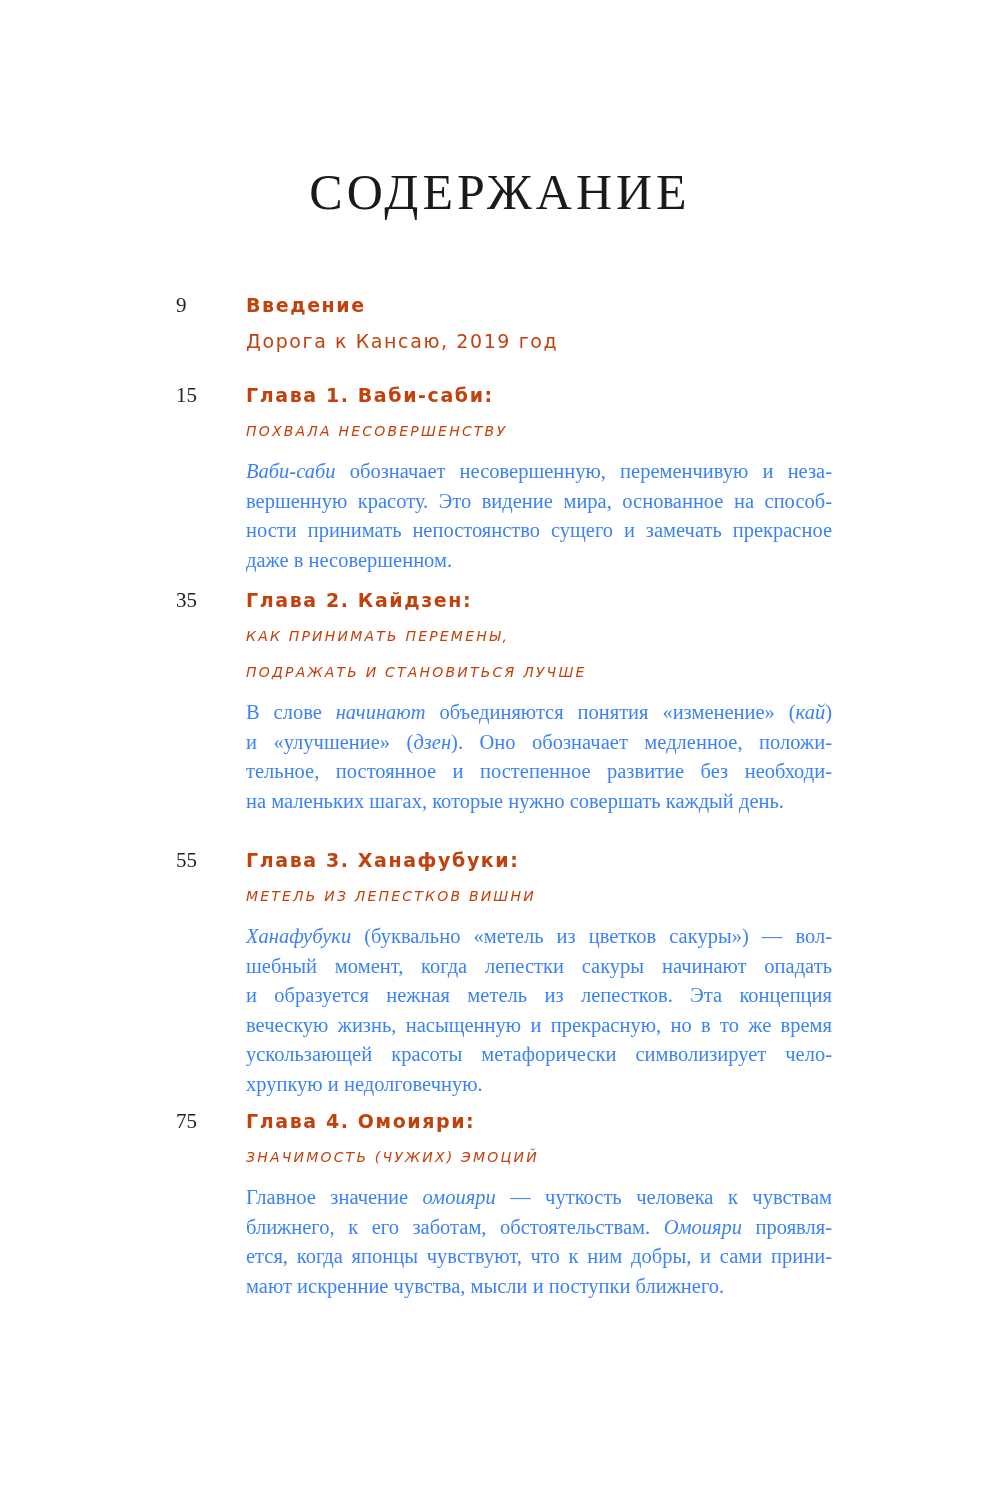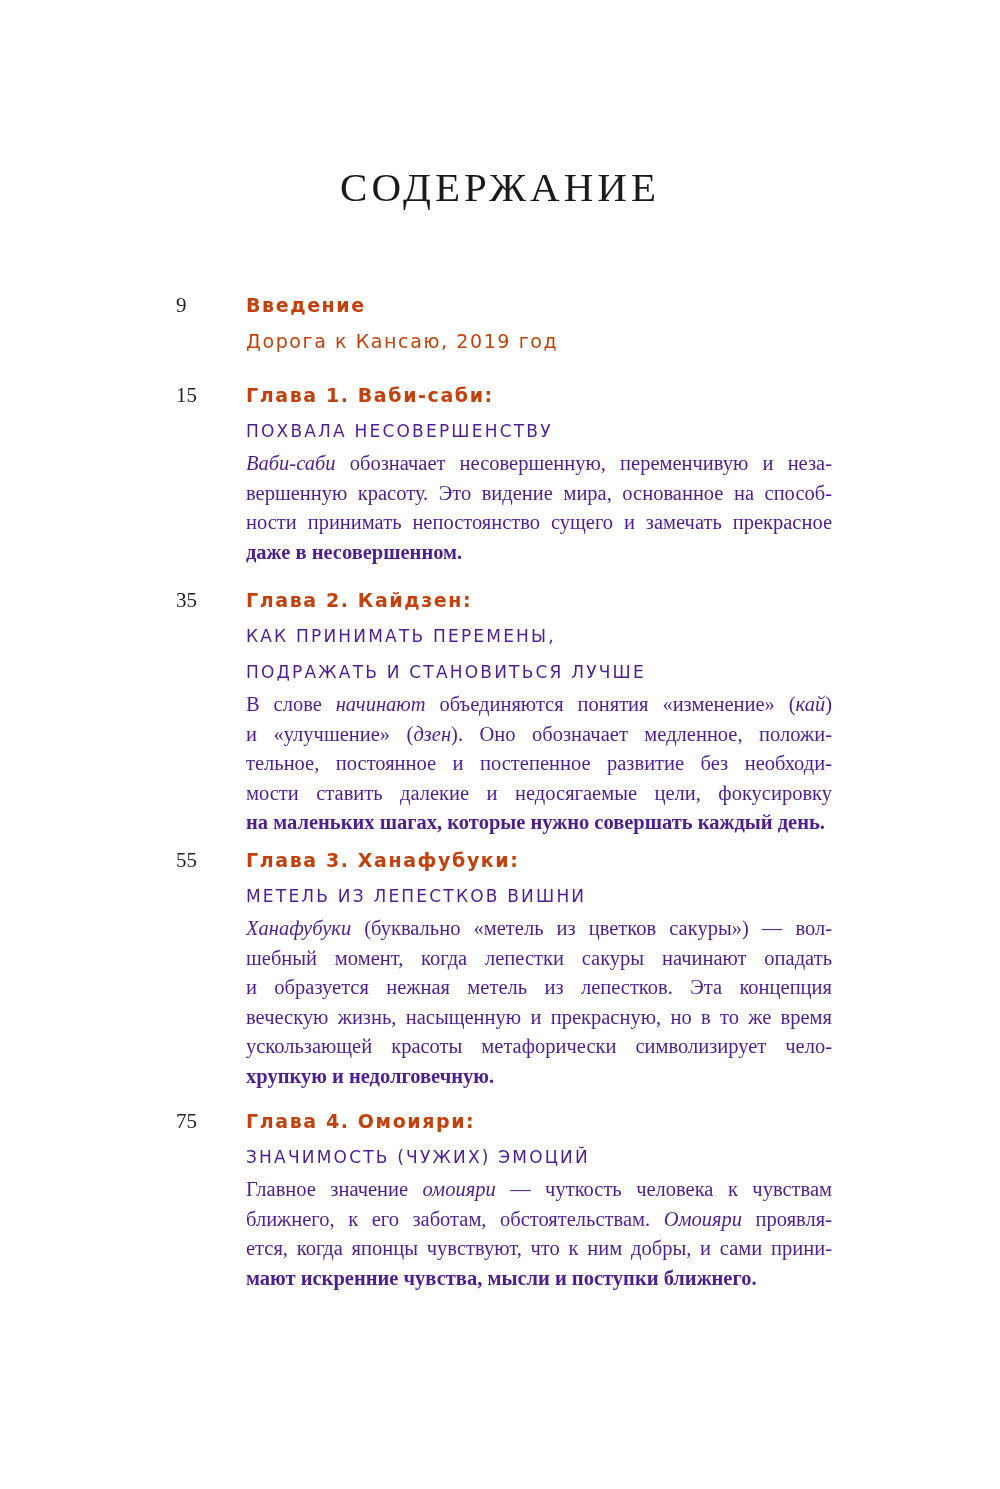--- a/index.html
+++ b/index.html
@@ -14,21 +14,21 @@
       overflow: hidden;
       color: #1a1a1a;
     }
     .page-title {
       position: absolute;
       top: 163px;
       left: 0;
       width: 1000px;
       text-align: center;
       font-family: "Liberation Serif", "DejaVu Serif", serif;
-      font-size: 41px;
+      font-size: 50px;
       letter-spacing: 4px;
       font-weight: normal;
       color: #1a1a1a;
       margin: 0;
     }
     .toc-entry {
       position: absolute;
       left: 0;
       width: 1000px;
     }
@@ -53,44 +53,44 @@
       letter-spacing: 1.6px;
       line-height: 36px;
       white-space: nowrap;
       color: #c2410c;
     }
     .heading-line.bold {
       font-weight: bold;
     }
     .subheading-line {
       font-family: "DejaVu Sans", "Liberation Sans", sans-serif;
-      font-size: 17px;
+      font-size: 14px;
       letter-spacing: 2.2px;
       line-height: 36px;
       white-space: nowrap;
-      color: #4c1d95;
+      color: #c2410c;
       text-transform: uppercase;
+      font-style: italic;
     }
     .desc {
       font-family: "Liberation Serif", "DejaVu Serif", serif;
       font-size: 20.5px;
       line-height: 29.6px;
       text-align: justify;
-      color: #4c1d95;
-      margin-top: 0;
+      color: #3b82f6;
+      margin-top: 8px;
     }
     .desc .line {
       display: block;
       text-align: justify;
       text-align-last: justify;
       white-space: nowrap;
     }
     .desc .line.last {
       text-align-last: left;
-      font-weight: bold;
     }
     .desc em {
       font-style: italic;
     }
   </style>
 </head>
 <body>
 
 <h1 class="page-title">СОДЕРЖАНИЕ</h1>
 
@@ -120,21 +120,20 @@
   <div class="toc-entry" style="top: 582px;">
     <span class="page-num">35</span>
     <div class="entry-body">
       <div class="heading-line bold">Глава 2. Кайдзен:</div>
       <div class="subheading-line">как принимать перемены,</div>
       <div class="subheading-line">подражать и становиться лучше</div>
       <div class="desc">
           <span class="line">В слове <em>начинают</em> объединяются понятия «изменение» (<em>кай</em>)</span>
           <span class="line">и «улучшение» (<em>дзен</em>). Оно обозначает медленное, положи-</span>
           <span class="line">тельное, постоянное и постепенное развитие без необходи-</span>
-          <span class="line">мости ставить далекие и недосягаемые цели, фокусировку</span>
           <span class="line last">на маленьких шагах, которые нужно совершать каждый день.</span>
         </div>
     </div>
   </div>
 
   <div class="toc-entry" style="top: 842px;">
     <span class="page-num">55</span>
     <div class="entry-body">
       <div class="heading-line bold">Глава 3. Ханафубуки:</div>
       <div class="subheading-line">метель из лепестков вишни</div>

